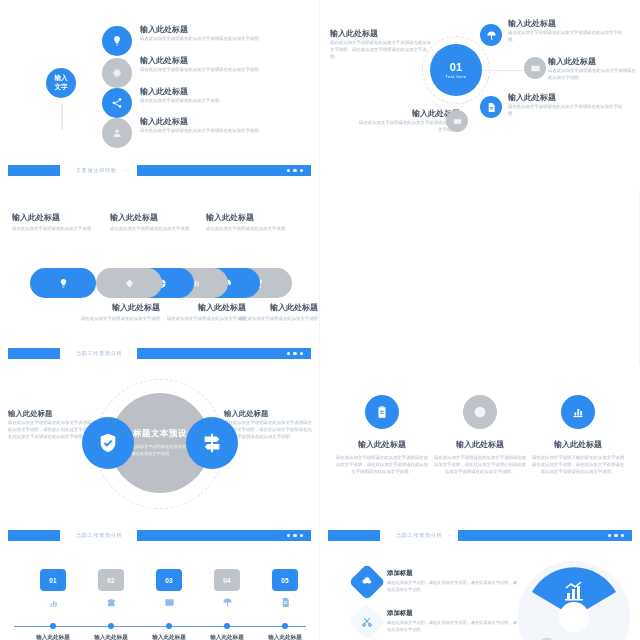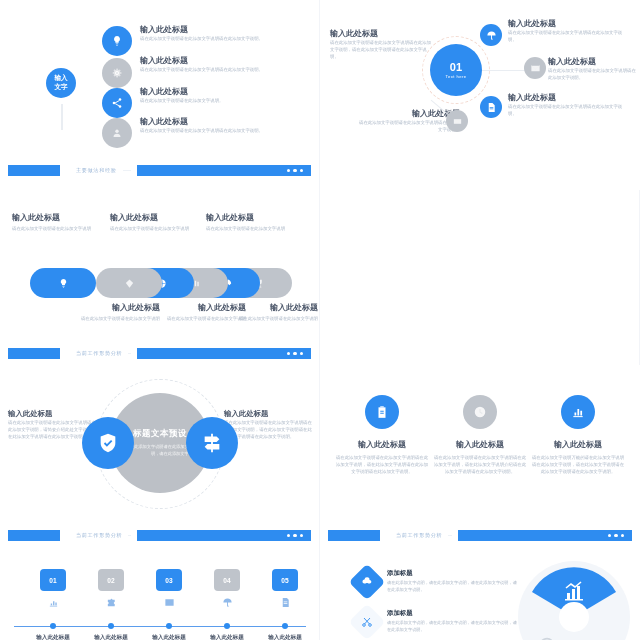--- a/index.html
+++ b/index.html
@@ -102,21 +102,21 @@
   .s4-cap { position:absolute; width:104px; }
   .s4-cap .bdy { margin-top:2px; }
 
   
   .s5-dash {
     position:absolute; left:95px; top:14px; width:130px; height:130px;
     border-radius:50%; border:1px dashed #dfe4ea;
   }
   .s5-big {
     position:absolute; left:110px; top:28px; width:100px; height:100px;
-    border-radius:50%; background:#bcc0c6; color:#fff; text-align:right;
+    border-radius:50%; background:#bcc0c6; color:#fff; text-align:left;
     display:flex; flex-direction:column; align-items:center; justify-content:center;
   }
   .s5-big b { font-size:8.5px; letter-spacing:.5px; }
   .s5-big em { font-style:normal; font-size:4.2px; opacity:.85; line-height:1.6; margin-top:4px; display:block; width:74px; }
   .s5-node { position:absolute; top:52px; width:52px; height:52px; z-index:4; }
   .s5-node svg { width:22px; height:22px; }
   .s5-side { position:absolute; top:44px; width:92px; }
 
   
   .s6-col { position:absolute; top:30px; width:96px; text-align:center; }

